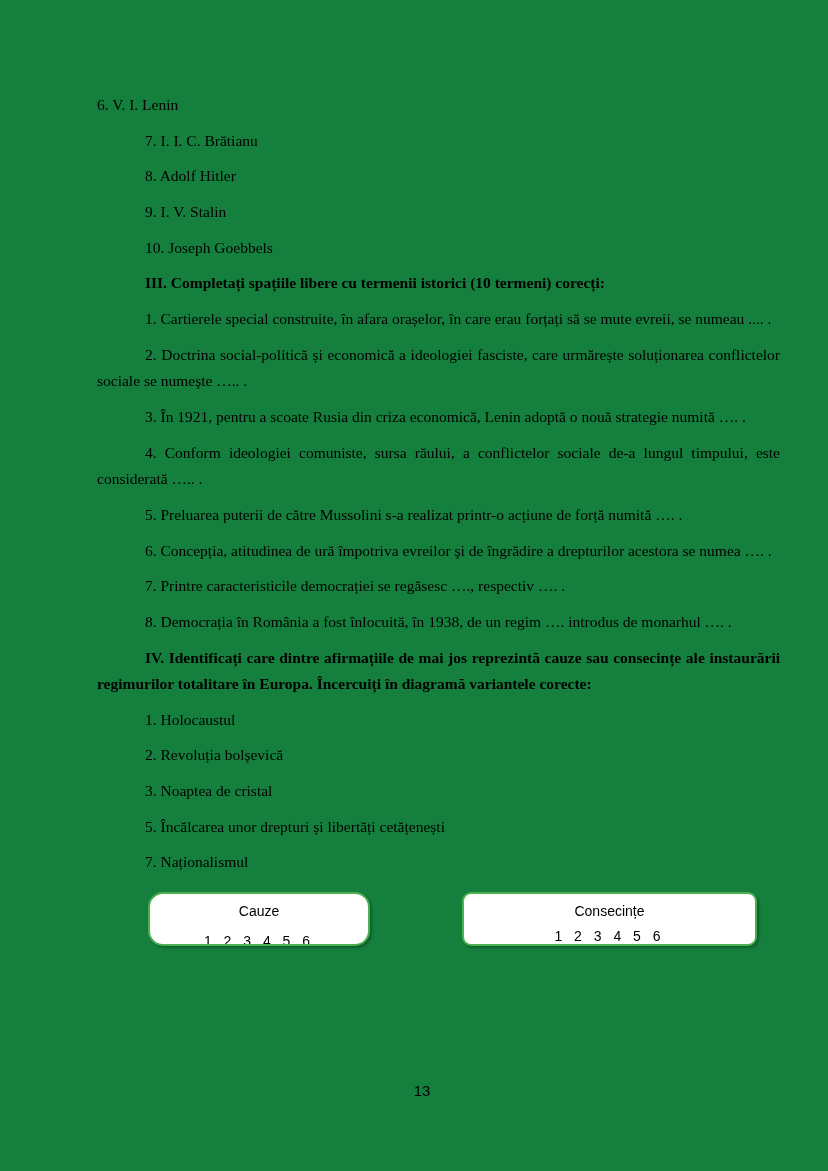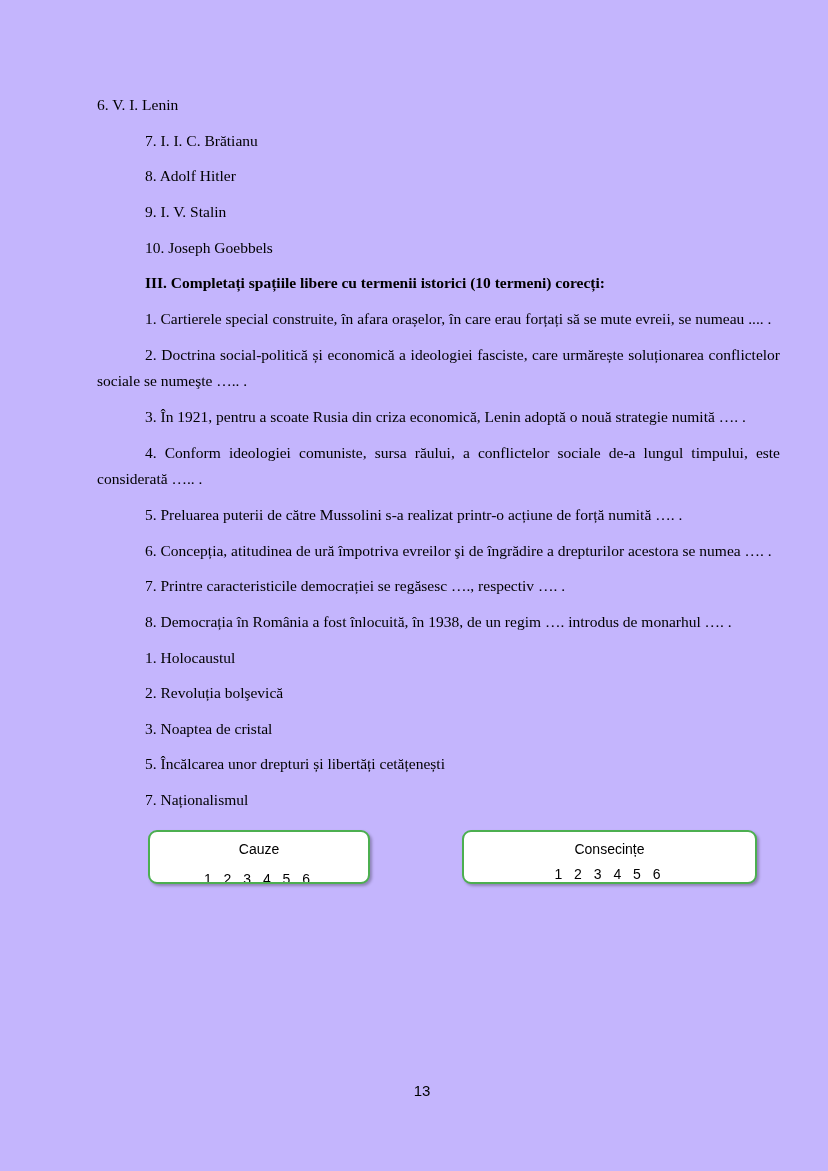--- a/index.html
+++ b/index.html
@@ -4,21 +4,21 @@
 <style>
   html, body {
     margin: 0;
     padding: 0;
     background: #ffffff;
   }
   .page {
     position: relative;
     width: 828px;
     height: 1171px;
-    background: #c4b5fd;
+    background: #15803d;
     font-family: "Liberation Serif", serif;
     font-size: 15.5px;
     color: #000000;
     overflow: hidden;
   }
   .content {
     position: absolute;
     left: 97px;
     right: 48px;
     top: 92px;
@@ -48,20 +48,21 @@
     text-align: center;
     font-family: "Liberation Sans", sans-serif;
     font-size: 14px;
     background: #ffffff;
     box-shadow: 2px 2px 3px rgba(0,0,0,0.28);
     box-sizing: border-box;
   }
   .dbox-cauze {
     width: 222px;
     margin-left: 51px;
+    border-radius: 15px;
   }
   .dbox-consecinte {
     width: 295px;
     margin-left: 92px;
   }
   .dbox-title {
     margin-top: 9px;
     line-height: 17px;
   }
   .dbox-options {
@@ -100,20 +101,21 @@
 
     <p class="doc">1. Cartierele special construite, în afara orașelor, în care erau forțați să se mute evreii, se numeau .... .</p>
     <p class="doc">2. Doctrina social-politică și economică a ideologiei fasciste, care urmărește soluționarea conflictelor sociale se numeşte ….. .</p>
     <p class="doc">3. În 1921, pentru a scoate Rusia din criza economică, Lenin adoptă o nouă strategie numită …. .</p>
     <p class="doc">4. Conform ideologiei comuniste, sursa răului, a conflictelor sociale de-a lungul timpului, este considerată ….. .</p>
     <p class="doc">5. Preluarea puterii de către Mussolini s-a realizat printr-o acțiune de forță numită …. .</p>
     <p class="doc">6. Concepția, atitudinea de ură împotriva evreilor şi de îngrădire a drepturilor acestora se numea …. .</p>
     <p class="doc">7. Printre caracteristicile democrației se regăsesc …., respectiv …. .</p>
     <p class="doc">8. Democrația în România a fost înlocuită, în 1938, de un regim …. introdus de monarhul …. .</p>
 
+    <p class="doc bold">IV. Identificați care dintre afirmațiile de mai jos reprezintă cauze sau consecințe ale instaurării regimurilor totalitare în Europa. Încercuiți în diagramă variantele corecte:</p>
 
     <p class="doc">1. Holocaustul</p>
     <p class="doc">2. Revoluția bolşevică</p>
     <p class="doc">3. Noaptea de cristal</p>
     <p class="doc">5. Încălcarea unor drepturi și libertăți cetățenești</p>
     <p class="doc">7. Naționalismul</p>
 
     <div class="diagram-row">
       <div class="dbox dbox-cauze">
         <div class="dbox-title">Cauze</div>

